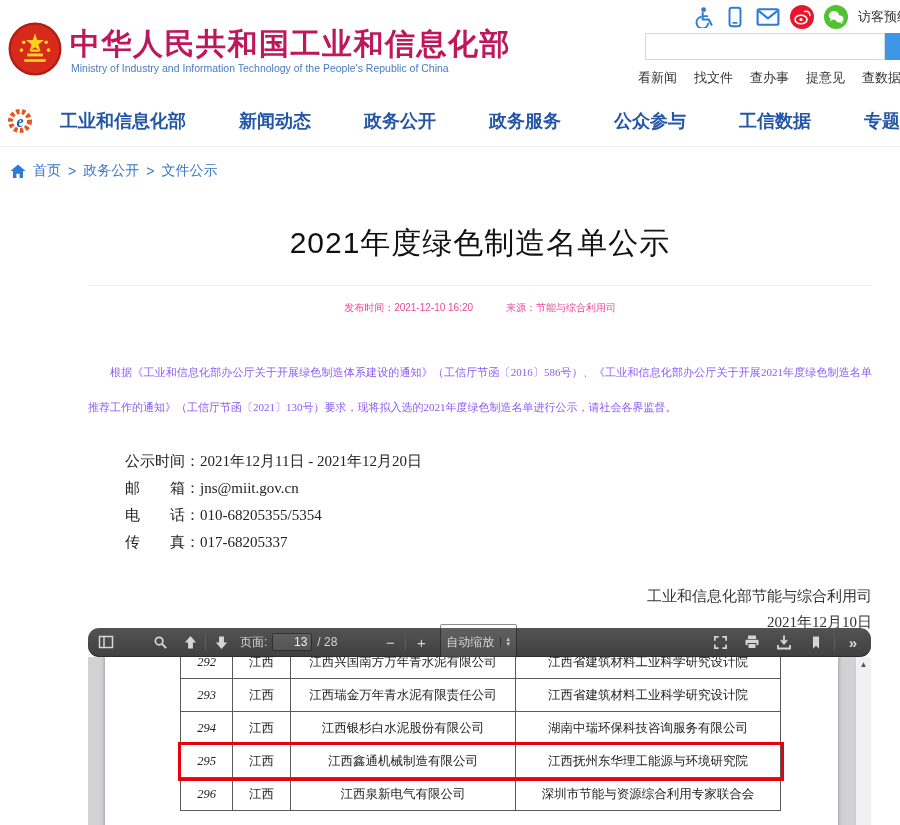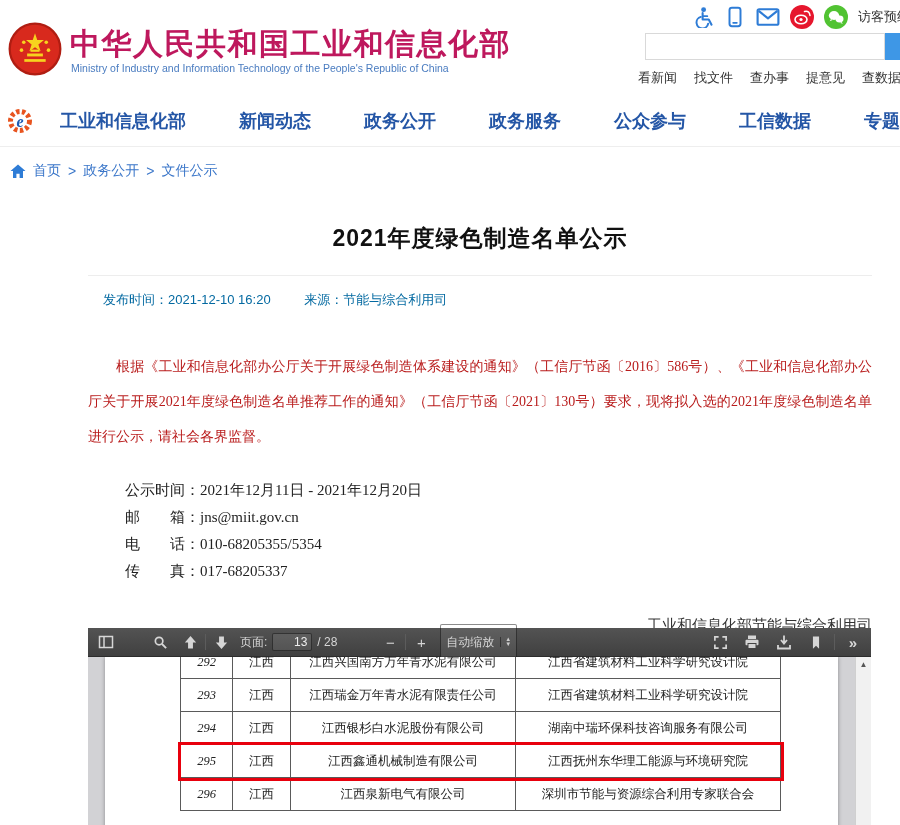--- a/index.html
+++ b/index.html
@@ -33,36 +33,36 @@
   .nav-item { font-size:18px; font-weight:bold; color:#2456a6; white-space:nowrap; cursor:pointer; }
 
   
   .breadcrumb { position:absolute; top:150px; left:0; width:900px; height:42px; display:flex;
     align-items:center; gap:7px; padding-left:10px; font-size:14px; color:#3a76c9; }
   .crumb { cursor:pointer; }
   .crumb-sep { color:#3a76c9; }
 
   
   .article { position:absolute; top:192px; left:88px; width:784px; }
-  .article-title { text-align:center; margin-top:31px; font-size:23px; font-weight:bold; color:#111;
+  .article-title { text-align:center; margin-top:31px; font-size:30px; font-weight:normal; color:#111;
     letter-spacing:1px; }
   .article-divider { margin-top:21px; border-top:1px solid #ededed; }
-  .article-meta { margin-top:15px; font-size:13px; color:#0369a1; }
+  .article-meta { margin-top:15px; text-align:center; font-size:10px; color:#ec4899; }
   .article-meta span { margin:0 15px; }
   .article-body { margin-top:40px; font-family:"Liberation Serif","DejaVu Serif",serif;
-    font-size:14px; line-height:35px; color:#b91c1c; text-align:justify; text-indent:2em; }
+    font-size:11px; line-height:35px; color:#8b5cf6; text-align:justify; text-indent:2em; }
   .contact-block { margin-top:23px; margin-left:37px; font-family:"Liberation Serif","DejaVu Serif",serif;
     font-size:15px; color:#222; line-height:27px; }
   .signature-block { margin-top:26px; text-align:right; font-size:15px; color:#333; line-height:27px; }
   .signature-date { font-family:"Liberation Serif","DejaVu Serif",serif; }
 
   
   .pdf-viewer { position:absolute; left:88px; top:628px; width:783px; height:197px; }
   .pdf-toolbar { height:29px; background:linear-gradient(#535353,#404040); border-bottom:1px solid #2c2c2c;
-    display:flex; align-items:center; padding:0 7px; color:#d6d6d6; font-size:12px; }
+    display:flex; align-items:center; padding:0 7px; color:#d6d6d6; font-size:12px;border-radius:11px; }
   .tb-btn { display:flex; align-items:center; justify-content:center; width:22px; height:22px;
     cursor:pointer; border-radius:2px; flex:none; }
   .tb-sep { width:1px; height:16px; background:#2a2a2a; border-right:1px solid #5c5c5c; margin:0 4px; flex:none; }
   .tb-label { margin:0 5px 0 8px; white-space:nowrap; }
   .tb-page-input { width:40px; height:18px; background:rgba(255,255,255,.09); border:1px solid rgba(0,0,0,.45);
     border-radius:2px; color:#eee; font-size:12px; text-align:right; padding:0 4px; outline:none; }
   .tb-total { margin-left:5px; white-space:nowrap; }
   .tb-zoom-group { display:flex; align-items:center; margin-left:42px; }
   .tb-select { display:flex; align-items:center; gap:6px; margin-left:8px; height:36px;
     background:rgba(255,255,255,.08); border:1px solid rgba(0,0,0,.45); border-radius:2px;

